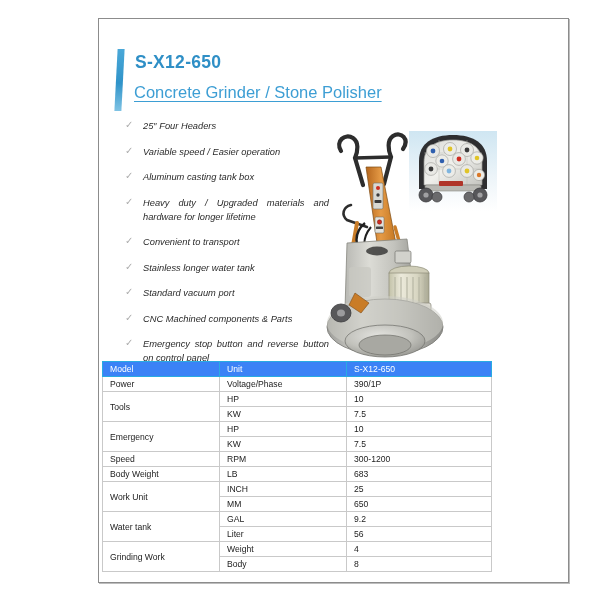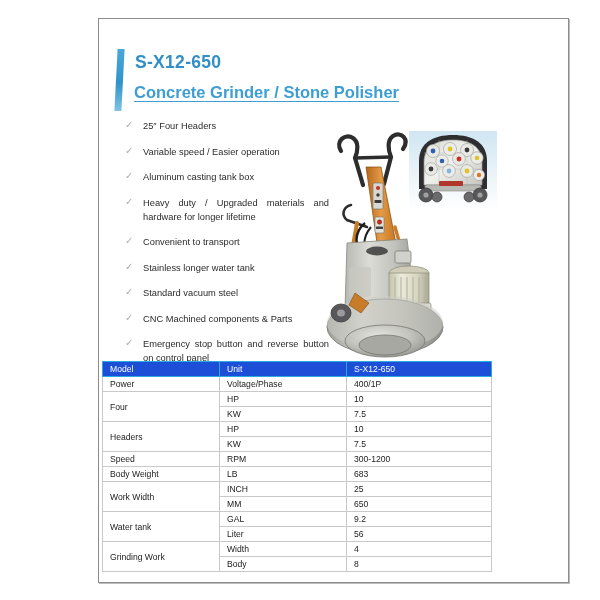--- a/index.html
+++ b/index.html
@@ -54,21 +54,21 @@
     font-weight: bold;
     color: #2f8fc6;
     letter-spacing: 0.3px;
     white-space: nowrap;
   }
   #product-subtitle {
     position: absolute;
     left: 27px;
     top: 42px;
     font-size: 16.5px;
-    font-weight: bold;
+    font-weight: normal;
     color: #3d9ed4;
     text-decoration: underline;
     text-underline-offset: 3px;
     white-space: nowrap;
   }
 
   
   #features-list {
     position: absolute;
     left: 25px;
@@ -90,21 +90,21 @@
   .check-icon {
     position: absolute;
     left: 1px;
     top: 0px;
     width: 11px;
     height: 11px;
     color: #adadad;
     font-size: 10px;
     line-height: 12px;
   }
-  .feature-text { display: block; }
+  .feature-text { display: block; font-style: italic; }
 
   
   #product-photo-main {
     position: absolute;
     left: 212px;
     top: 108px;
     width: 152px;
     height: 240px;
   }
   #product-photo-inset {
@@ -138,21 +138,21 @@
     padding: 2px 0 2px 7px;
     height: 14.1px;
     box-sizing: border-box;
     text-align: left;
     vertical-align: middle;
     font-weight: normal;
     overflow: hidden;
     white-space: nowrap;
   }
   table#spec-table thead th {
-    background: #1d4ed8;
+    background: #3b82f6;
     color: #ffffff;
     border-color: #29abe2;
     height: 14.5px;
   }
   table#spec-table tbody td.grp {
     vertical-align: middle;
   }
 
   
   svg { display: block; }
@@ -188,21 +188,21 @@
     <div class="feature-item">
       <span class="check-icon">✓</span>
       <span class="feature-text">Convenient to transport</span>
     </div>
     <div class="feature-item">
       <span class="check-icon">✓</span>
       <span class="feature-text">Stainless longer water tank</span>
     </div>
     <div class="feature-item">
       <span class="check-icon">✓</span>
-      <span class="feature-text">Standard vacuum steel</span>
+      <span class="feature-text">Standard vacuum port</span>
     </div>
     <div class="feature-item">
       <span class="check-icon">✓</span>
       <span class="feature-text">CNC Machined components &amp; Parts</span>
     </div>
     <div class="feature-item">
       <span class="check-icon">✓</span>
       <span class="feature-text">Emergency stop button and reverse button on control panel</span>
     </div>
   </div>
@@ -364,71 +364,71 @@
         <tr>
           <th>Model</th>
           <th>Unit</th>
           <th>S-X12-650</th>
         </tr>
       </thead>
       <tbody>
         <tr>
           <td class="grp" rowspan="1">Power</td>
           <td>Voltage/Phase</td>
-          <td>400/1P</td>
-        </tr>
-        <tr>
-          <td class="grp" rowspan="2">Four</td>
+          <td>390/1P</td>
+        </tr>
+        <tr>
+          <td class="grp" rowspan="2">Tools</td>
           <td>HP</td>
           <td>10</td>
         </tr>
         <tr>
           <td>KW</td>
           <td>7.5</td>
         </tr>
         <tr>
-          <td class="grp" rowspan="2">Headers</td>
+          <td class="grp" rowspan="2">Emergency</td>
           <td>HP</td>
           <td>10</td>
         </tr>
         <tr>
           <td>KW</td>
           <td>7.5</td>
         </tr>
         <tr>
           <td class="grp" rowspan="1">Speed</td>
           <td>RPM</td>
           <td>300-1200</td>
         </tr>
         <tr>
           <td class="grp" rowspan="1">Body Weight</td>
           <td>LB</td>
           <td>683</td>
         </tr>
         <tr>
-          <td class="grp" rowspan="2">Work Width</td>
+          <td class="grp" rowspan="2">Work Unit</td>
           <td>INCH</td>
           <td>25</td>
         </tr>
         <tr>
           <td>MM</td>
           <td>650</td>
         </tr>
         <tr>
           <td class="grp" rowspan="2">Water tank</td>
           <td>GAL</td>
           <td>9.2</td>
         </tr>
         <tr>
           <td>Liter</td>
           <td>56</td>
         </tr>
         <tr>
           <td class="grp" rowspan="2">Grinding Work</td>
-          <td>Width</td>
+          <td>Weight</td>
           <td>4</td>
         </tr>
         <tr>
           <td>Body</td>
           <td>8</td>
         </tr>
       </tbody>
     </table>
   </div>
 

